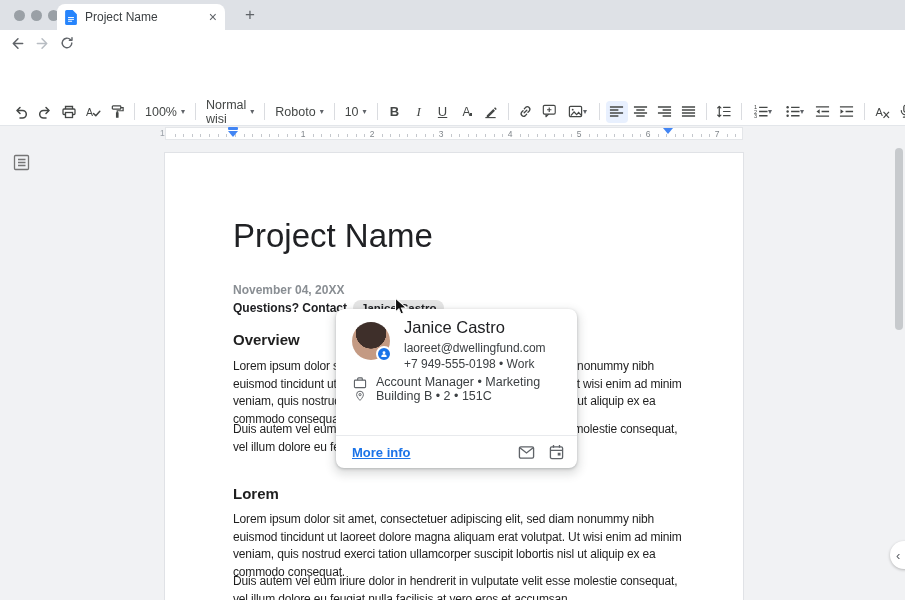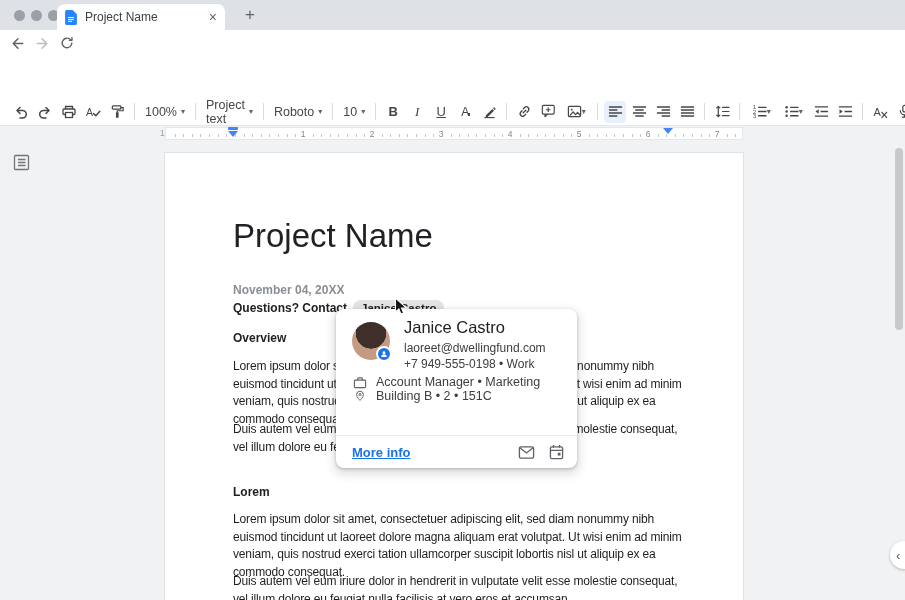--- a/index.html
+++ b/index.html
@@ -83,21 +83,21 @@
   .ruler-bg { position:absolute; left:0; top:126px; width:905px; height:16px; background:#f1f2f4; }
   .outline-ic { position:absolute; left:13px; top:12px; }
   .page { position:absolute; left:164px; top:10px; width:580px; height:448px; background:#fff;
           border:1px solid #e0e2e6; border-bottom:none; }
   .doc-h1 { position:absolute; left:68px; top:64px; font-size:33px; color:#202124; letter-spacing:0; }
   .doc-date { position:absolute; left:68px; top:130px; font-size:12px; font-weight:700; color:#898e93; }
   .doc-contact { position:absolute; left:68px; top:146px; height:18px; display:flex; align-items:center;
                  font-size:12px; font-weight:700; color:#202124; }
   .chip { margin-left:6px; background:#e4e4e4; border-radius:9px; padding:1.5px 8px 2.5px;
           font-size:11.5px; font-weight:700; color:#202124; }
-  .doc-h2 { position:absolute; left:68px; font-size:12px; font-weight:600; color:#1f1f1f; }
+  .doc-h2 { position:absolute; left:68px; font-size:15px; font-weight:600; color:#1f1f1f; }
   .doc-p { position:absolute; left:68px; width:450px; font-size:12px; line-height:17.6px; color:#1f1f1f;
            letter-spacing:-0.15px; }
 
   
   .card { position:absolute; left:336px; top:167px; width:241px; height:159px; background:#fff; border-radius:8px;
           box-shadow:0 1px 3px rgba(60,64,67,.3), 0 4px 8px 3px rgba(60,64,67,.15); }
   .card-avatar { position:absolute; left:16px; top:13px; width:38px; height:38px; border-radius:50%;
                  background:radial-gradient(circle at 50% 30%, #3e2f2a 0 46%, #c49a83 47%); }
   .card-badge { position:absolute; left:40px; top:37px; width:16px; height:16px; border-radius:50%;
                 background:#1a73e8; border:2px solid #fff; display:flex; align-items:center; justify-content:center; }
@@ -273,21 +273,21 @@
           <rect x="7" y="9.5" width="1.5" height="4.5" fill="#444746"></rect>
         </svg>
       </span>
     <span class="tsep"></span>
     <span class="tdd">
         <span>100%</span>
         <span class="arr">▾</span>
       </span>
     <span class="tsep"></span>
     <span class="tdd" style="width:86px">
-        <span style="flex:1">Project text</span>
+        <span style="flex:1">Normal wisi</span>
         <span class="arr">▾</span>
       </span>
     <span class="tsep"></span>
     <span class="tdd" style="width:80px">
         <span style="flex:1">Roboto</span>
         <span class="arr">▾</span>
       </span>
     <span class="tsep"></span>
     <span class="tdd" style="width:34px">
         <span style="flex:1">10</span>

